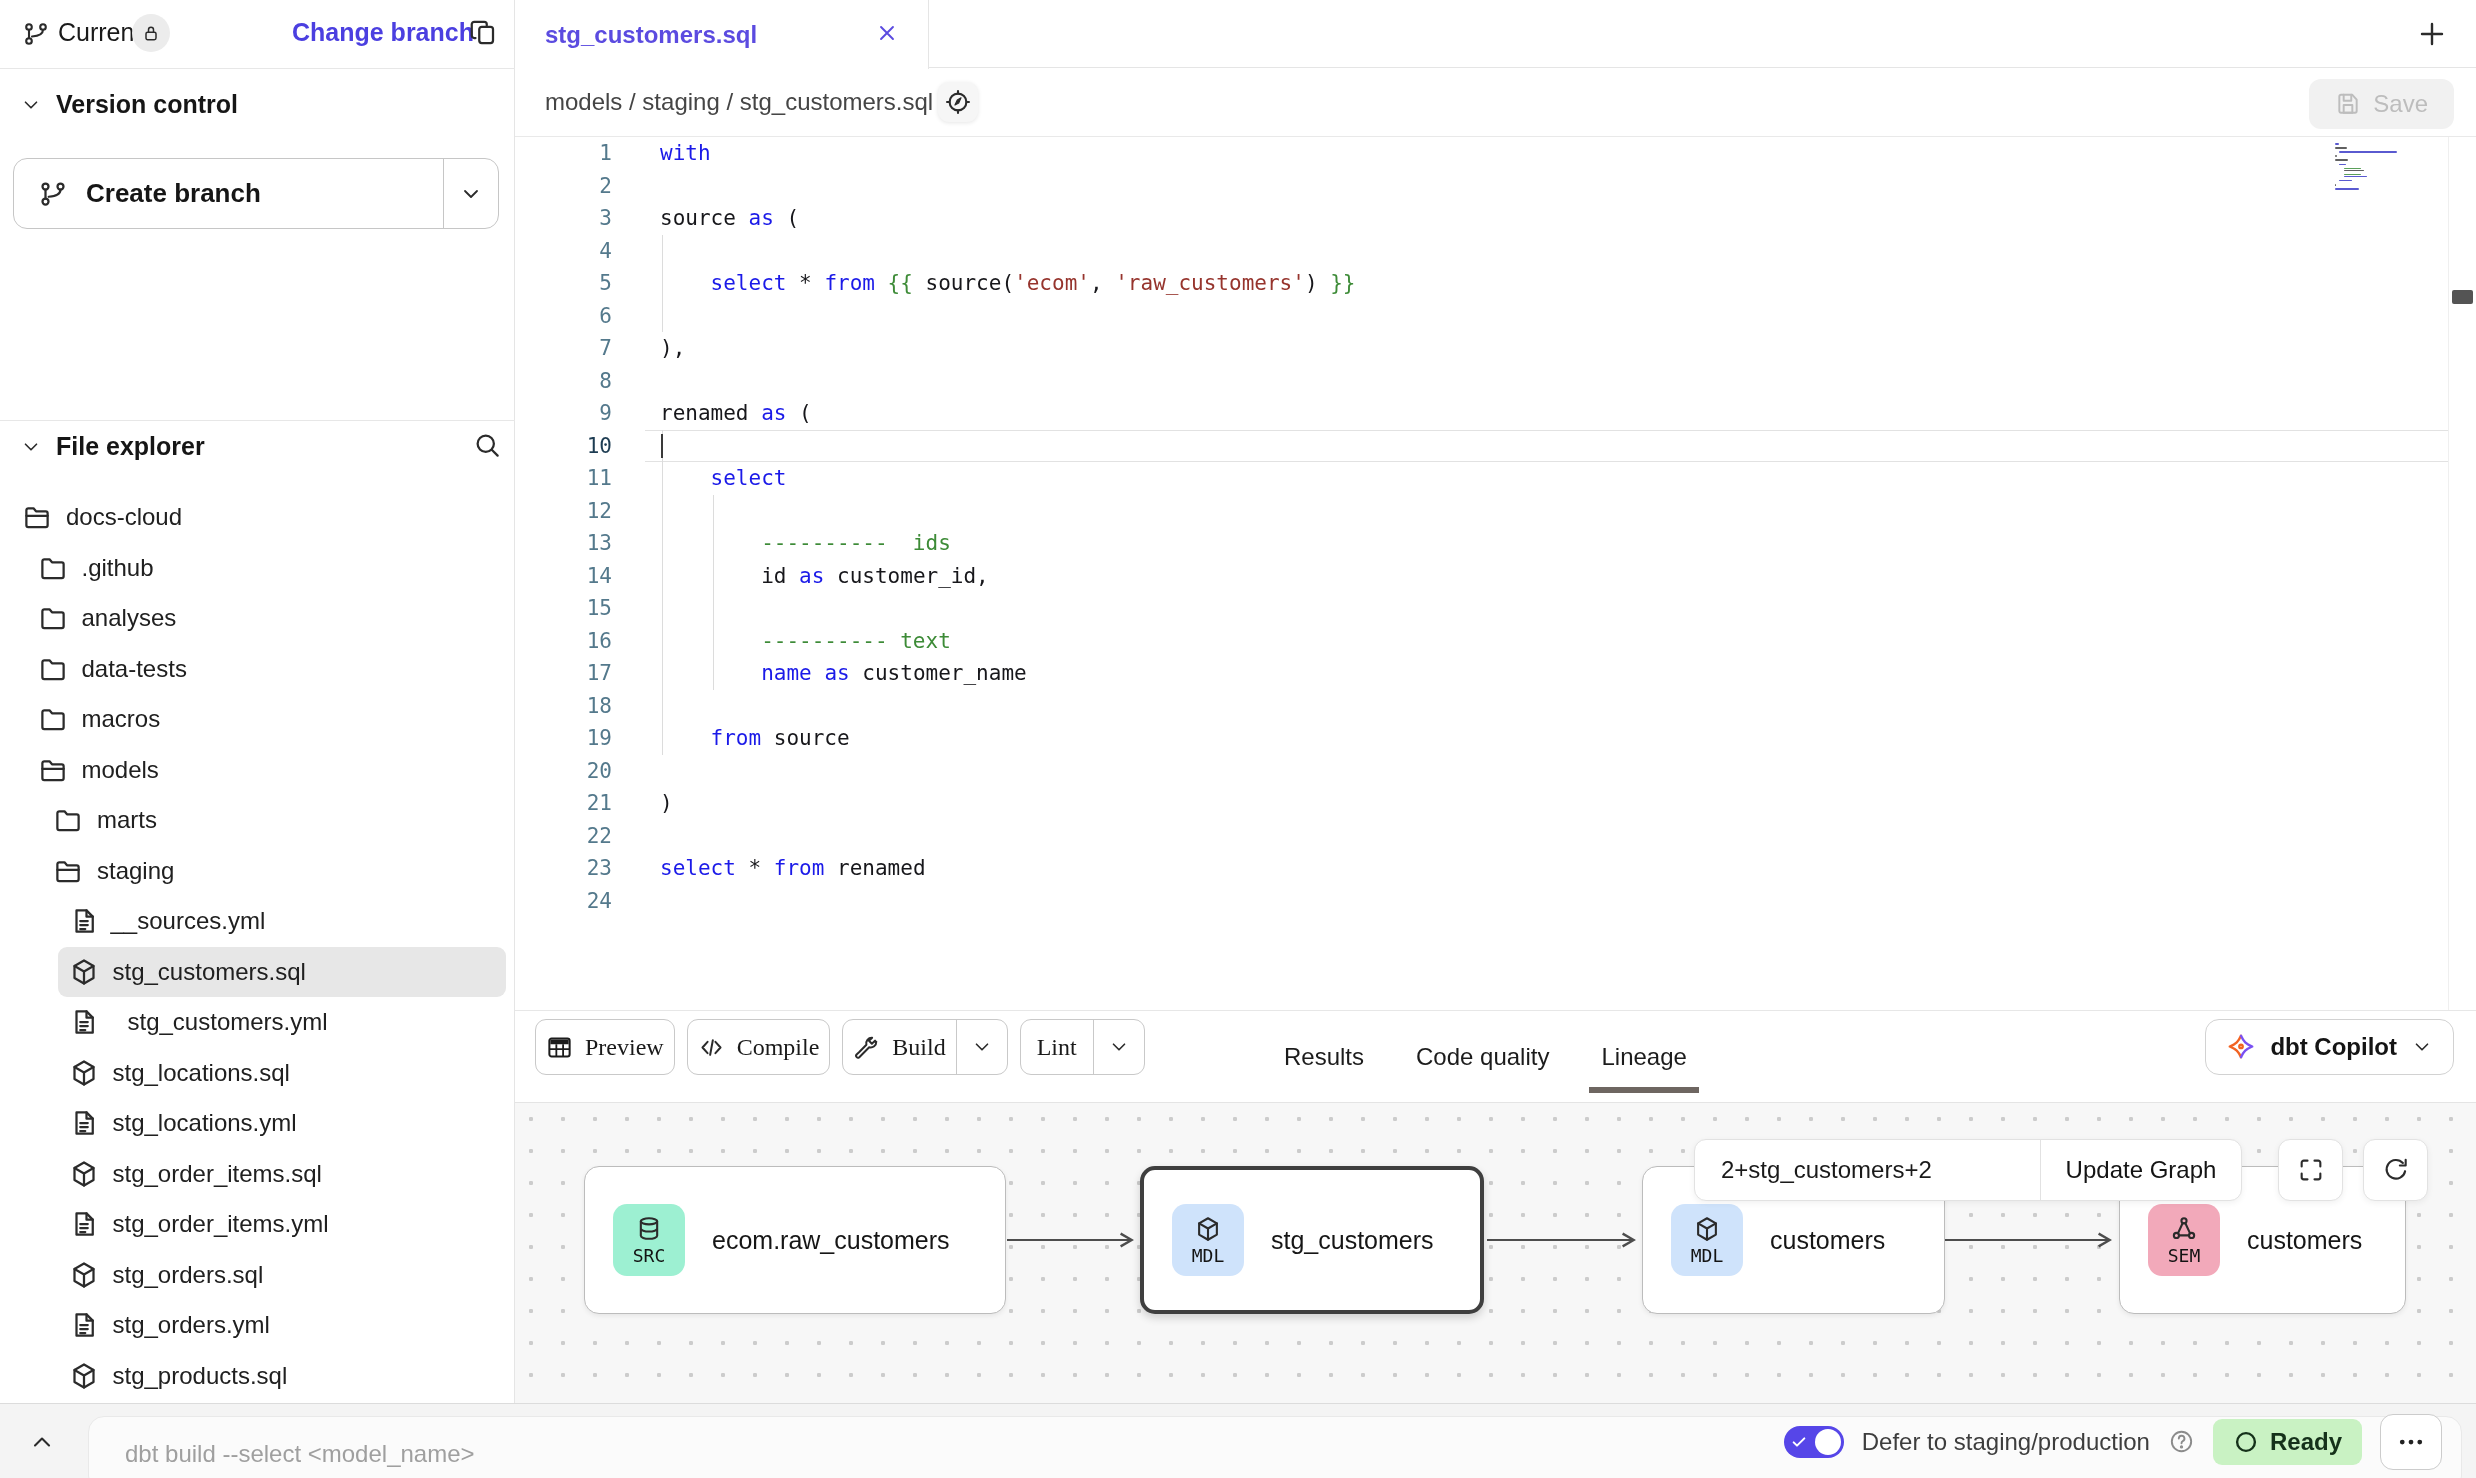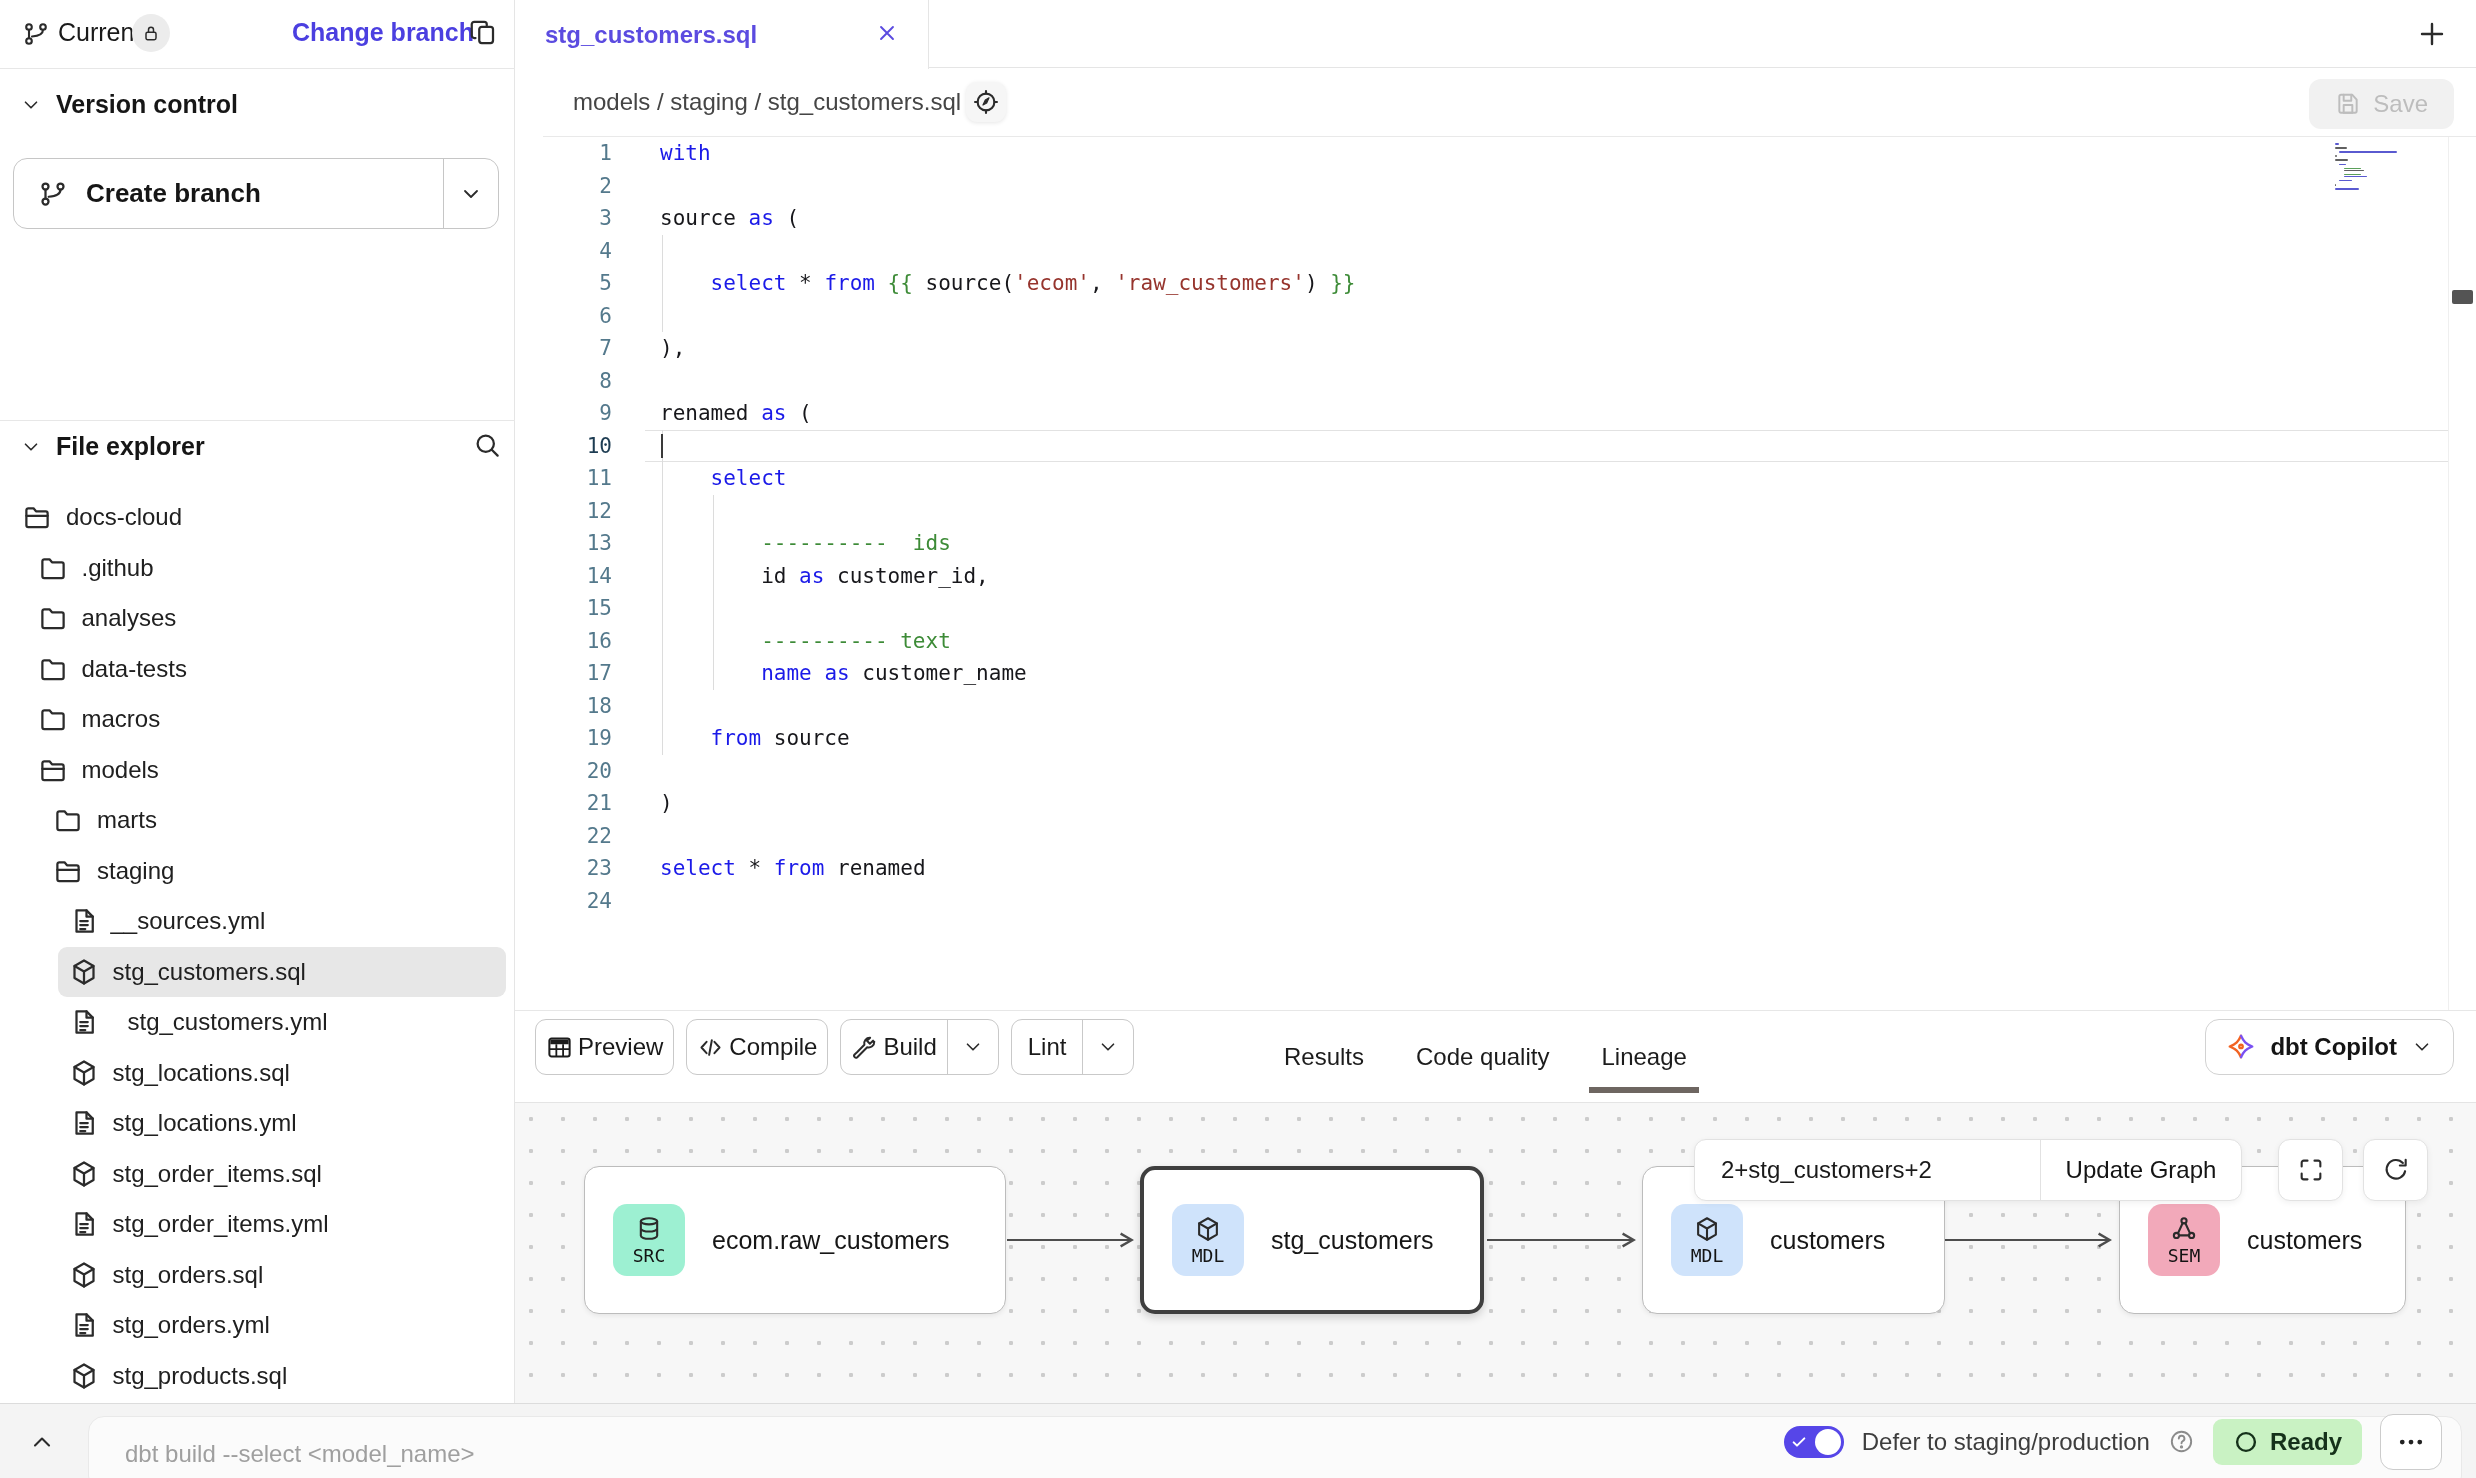--- a/index.html
+++ b/index.html
@@ -24,21 +24,21 @@
   #create-branch .main { flex:1; display:flex; align-items:center; gap:18px; padding-left:24px;
     font-size:26px; font-weight:600; color:#161616; height:100%; cursor:pointer; }
   #create-branch .chev { width:55px; height:100%; border-left:1.5px solid #c6c6c6;
     display:flex; align-items:center; justify-content:center; cursor:pointer; }
 
   
   #topbar { left:515px; top:0; right:0; height:68px; background:#fff; border-bottom:1px solid #e5e5e5; }
   #tab { left:0; top:0; width:414px; height:69px; background:#fff; border-right:1px solid #e5e5e5;
     display:flex; align-items:center; z-index:3; cursor:pointer; }
   #tab .title { margin-left:30px; font-size:24px; font-weight:600; color:#5b4be0; }
-  #breadcrumb-row { left:543px; top:68px; right:0; height:69px; background:#fff; border-bottom:1px solid #e9e9e9; }
+  #breadcrumb-row { left:515px; top:68px; right:0; height:69px; background:#fff; border-bottom:1px solid #e9e9e9; }
   #save-btn { right:22px; top:11px; height:50px; padding:0 26px; background:#f1f1f1; border:none;
     border-radius:12px; display:flex; align-items:center; gap:12px; font-size:24px; color:#bdbdbd; }
   #save-btn svg { stroke:#bdbdbd; }
 
   
   #editor { left:515px; top:137px; width:1961px; height:873px; background:#fff; overflow:hidden;
     font-family:"DejaVu Sans Mono", monospace; font-size:21px; }
   .ln { height:32.5px; line-height:32.5px; text-align:right; padding-right:33px; color:#54798c; }
   .ln.active { color:#1d3c52; }
   .cl { height:32.5px; line-height:32.5px; white-space:pre; }
@@ -48,21 +48,21 @@
   #cur-line { left:130px; right:28px; height:32.5px; border-top:1.5px solid #e2e2e2; border-bottom:1.5px solid #e2e2e2; }
   #caret { width:2px; height:24px; background:#3a3a3a; }
   #scroll-track { right:0; top:0; width:28px; height:873px; border-left:1px solid #efefef; }
   #scroll-thumb { right:3px; top:153px; width:21px; height:14px; background:#545454; border-radius:2px; }
   .mm-bar { position:absolute; height:1.6px; border-radius:1px; }
 
   
   #toolbar { left:515px; top:1010px; right:0; height:93px; background:#fff; border-bottom:1px solid #e4e4e4; }
   .tbtn { height:56px; background:#fff; border:1.5px solid #c9c9c9; border-radius:11px; display:flex;
     align-items:center; font-size:24px; color:#1a1a1a; cursor:pointer; }
-  .tbtn .lab { padding:0 10px; display:flex; align-items:center; gap:5px; }
+  .tbtn .lab { padding:0 10px; display:flex; align-items:center; gap:12px;font-family:Liberation Serif, serif; }
   .tbtn .seg { height:100%; display:flex; align-items:center; padding:0 14px; border-left:1.5px solid #c9c9c9; }
   #result-tabs { left:769px; top:0; height:92px; display:flex; align-items:center; gap:52px; font-size:24px; color:#1c1c1c; }
   .rtab { cursor:pointer; position:relative; height:100%; display:flex; align-items:center; }
   .rtab.active:after { content:""; position:absolute; left:-12px; right:-12px; bottom:10px; height:6px; background:#6e6661; }
   #copilot-btn { right:22px; top:8px; height:56px; padding:0 20px; background:#fff; border:1.5px solid #d2d2d2;
     border-radius:14px; display:flex; align-items:center; gap:14px; font-size:24px; font-weight:600; color:#141414; }
 
   
   #lineage { left:515px; top:1103px; width:1961px; height:300px; background:#f7f7f7;
     background-image:radial-gradient(#cccccc 2px, transparent 2.4px); background-size:32px 32px; overflow:hidden; }

